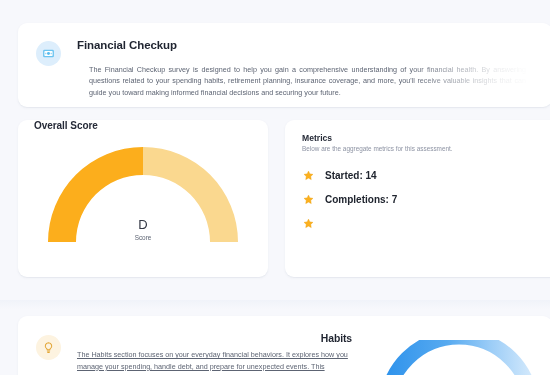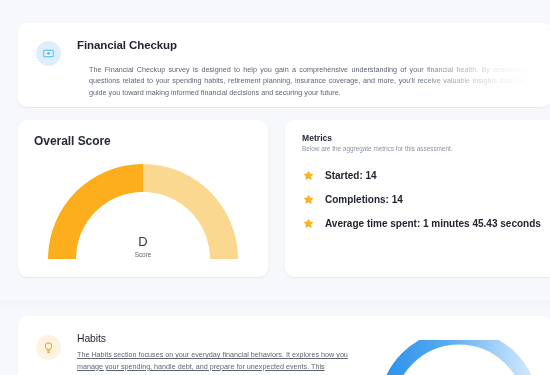--- a/index.html
+++ b/index.html
@@ -91,24 +91,24 @@
 
   
   #score-card {
     left: 18px;
     top: 120px;
     width: 250px;
     height: 157px;
     overflow: hidden;
   }
   .panel-title {
-    font-size: 12px;
+    font-size: 10px;
     font-weight: bold;
     color: #262b38;
-    margin: 14px 0 0 16px;
+    margin: 0 0 0 16px;
     letter-spacing: -0.05px;
   }
   .gauge-wrap {
     position: relative;
     width: 210px;
     height: 106px;
     margin: 6px auto 0 auto;
   }
   .gauge-wrap svg {
     display: block;
@@ -207,24 +207,25 @@
     justify-content: center;
     margin-top: 2px;
   }
   .habits-icon-badge svg { display: block; }
   .habits-text {
     margin-left: 16px;
     width: 275px;
   }
   .habits-title {
     font-size: 10.4px;
-    font-weight: normal;
+    font-weight: bold;
     color: #1f2430;
     margin: 0 0 5px 0;
     letter-spacing: -0.1px;
+    text-align: right;
   }
   .habits-body {
     font-size: 7.2px;
     line-height: 1.63;
     color: #5d6473;
     margin: 0;
     text-decoration: underline;
   }
   .habits-gauge {
     position: absolute;
@@ -305,30 +306,29 @@
         </span>
         <span class="metric-label">Started: 14</span>
       </li>
 
       <li class="metric-row">
         <span class="metric-star">
           <svg width="11" height="11" viewBox="0 0 24 24" aria-hidden="true">
             <path d="M12 2.6l2.95 5.98 6.6.96-4.78 4.65 1.13 6.57L12 17.66 6.1 20.76l1.13-6.57L2.45 9.54l6.6-.96z" fill="#fcb01e" stroke="#f0a310" stroke-width="1.1" stroke-linejoin="round"></path>
           </svg>
         </span>
-        <span class="metric-label">Completions: 14</span>
+        <span class="metric-label">Completions: 7</span>
       </li>
 
       <li class="metric-row">
         <span class="metric-star">
           <svg width="11" height="11" viewBox="0 0 24 24" aria-hidden="true">
             <path d="M12 2.6l2.95 5.98 6.6.96-4.78 4.65 1.13 6.57L12 17.66 6.1 20.76l1.13-6.57L2.45 9.54l6.6-.96z" fill="#fcb01e" stroke="#f0a310" stroke-width="1.1" stroke-linejoin="round"></path>
           </svg>
         </span>
-        <span class="metric-label">Average time spent: 1 minutes 45.43 seconds</span>
       </li>
     </ul>
   </div>
 
   <div class="strip"></div>
 
   <div class="card" id="habits-card">
     <div class="habits-inner">
       <span class="habits-icon-badge">
         <svg width="13" height="13" viewBox="0 0 24 24" aria-hidden="true">

